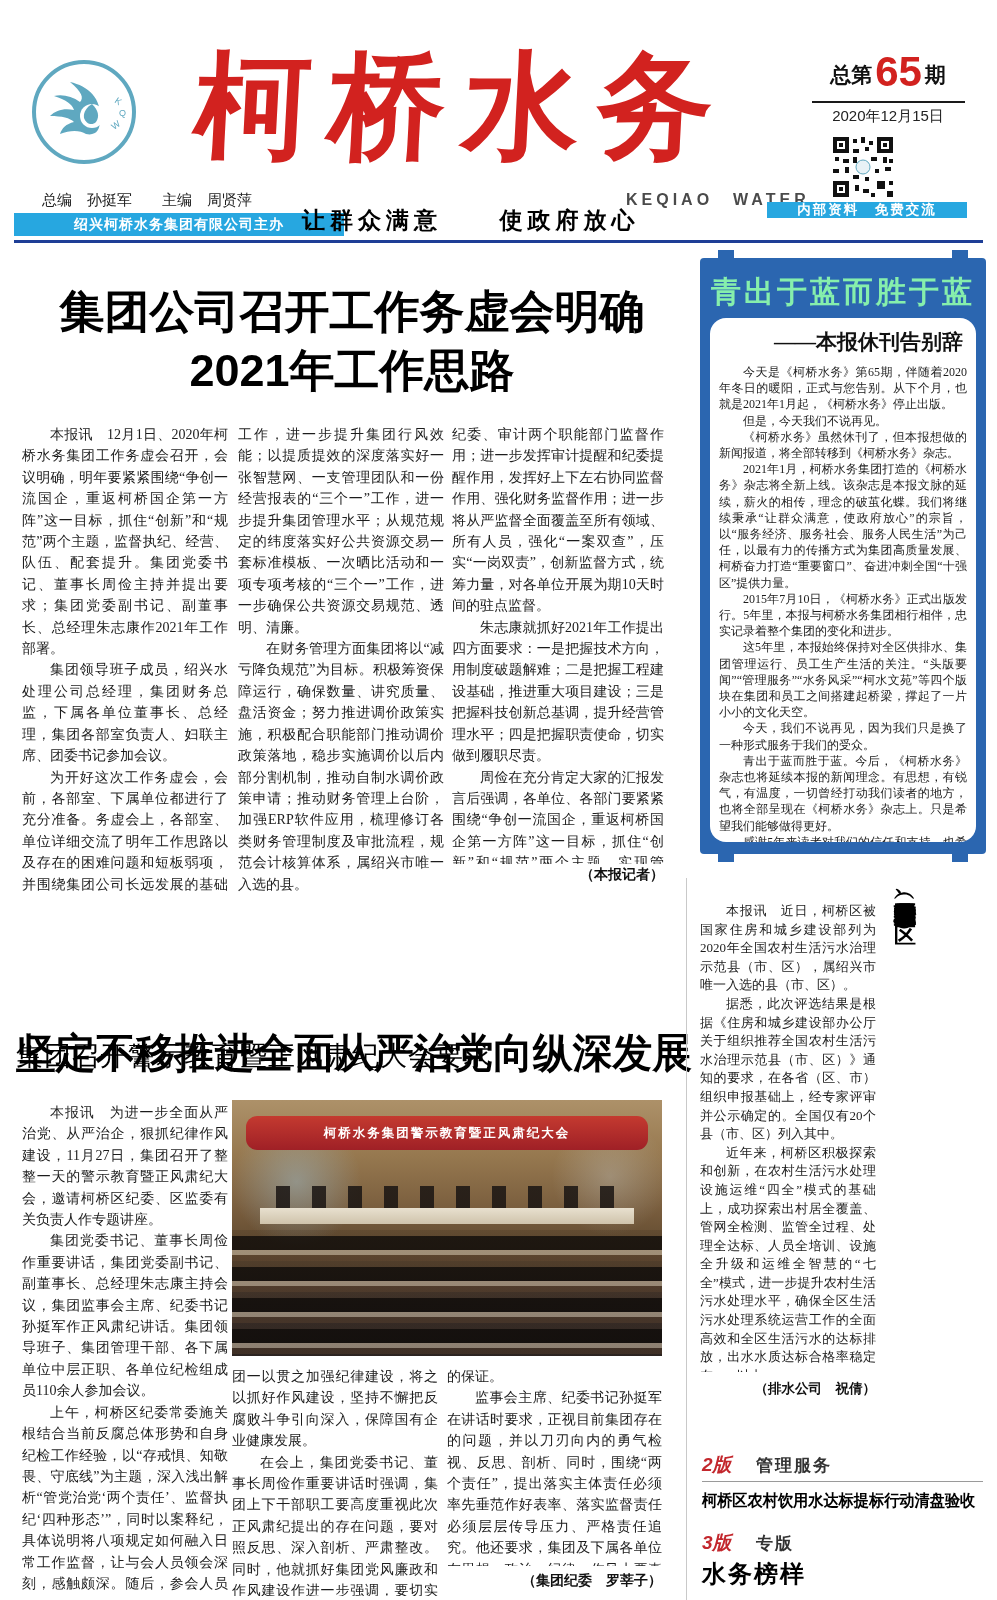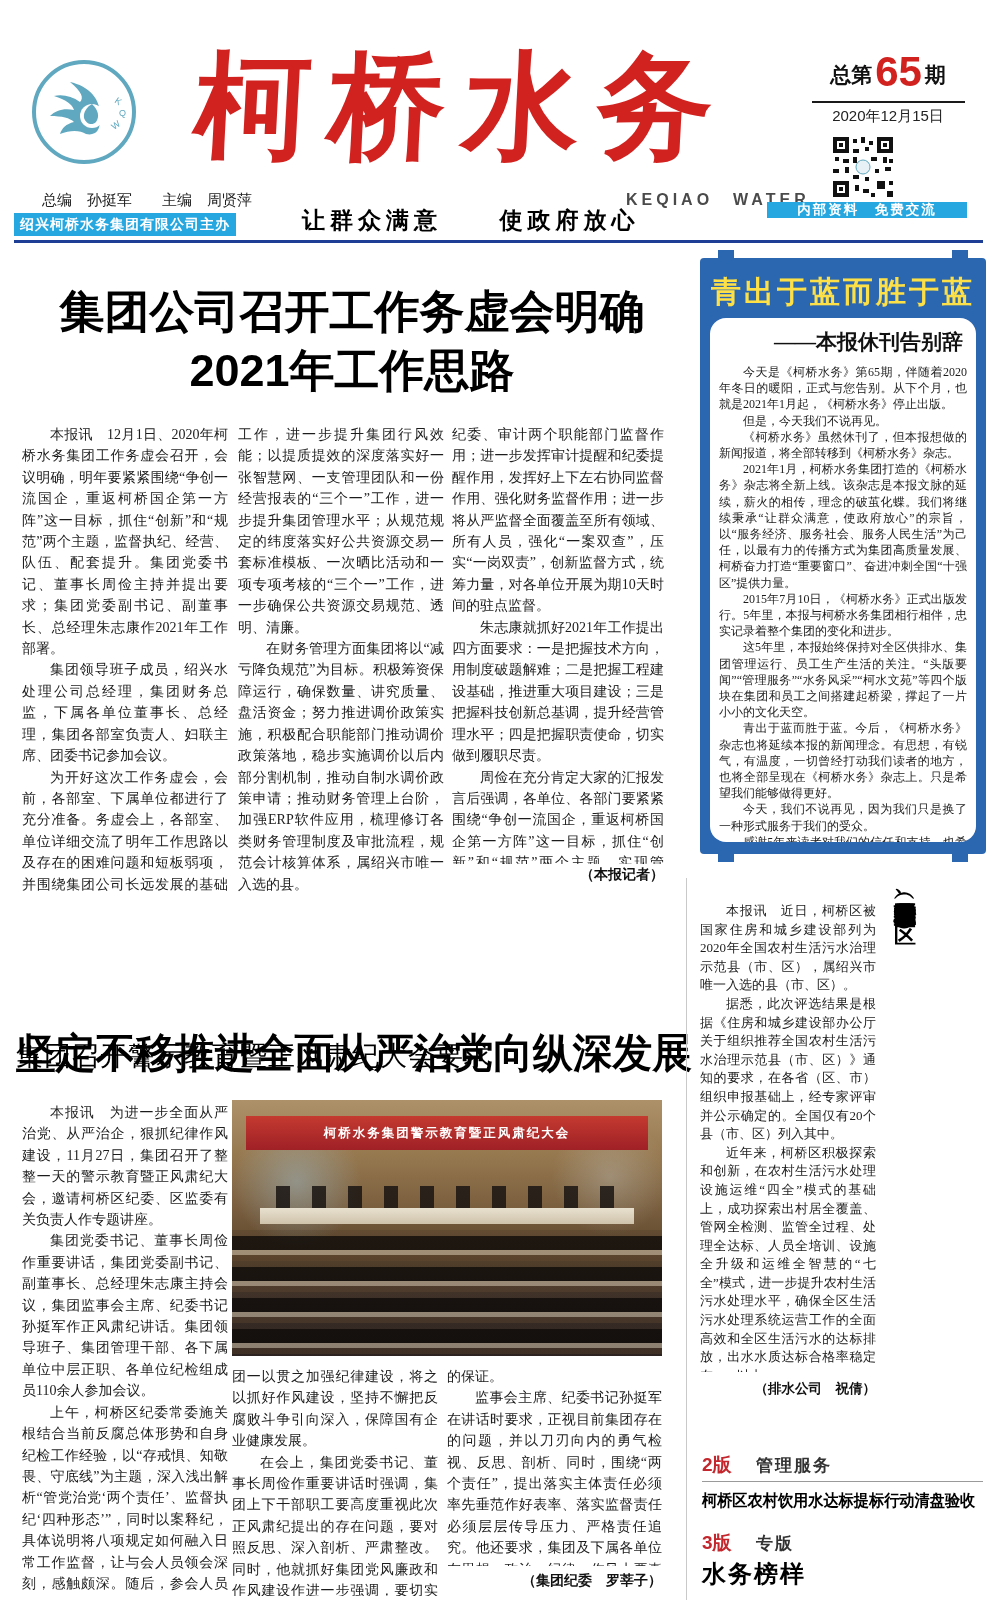--- a/index.html
+++ b/index.html
@@ -15,21 +15,21 @@
   .title-en{left:626px;top:190px;font-size:16px;font-weight:600;letter-spacing:4px;color:#4a4a4a;}
   .editors{left:42px;top:191px;font-size:15px;color:#222;font-family:"Liberation Serif","DejaVu Serif",serif;}
   .issue-row{left:800px;top:48px;width:176px;text-align:center;white-space:nowrap;}
   .issue-row .ip{font-size:21px;font-weight:700;vertical-align:baseline;}
   .issue-row .inum{font-size:42px;font-weight:700;color:#d2221f;padding:0 3px;vertical-align:-4px;}
   .issue-rule{left:812px;top:101px;width:153px;height:2px;background:#1a1a1a;}
   .date-line{left:800px;top:107px;width:176px;text-align:center;font-size:15px;color:#222;}
   .qr{left:831px;top:135px;width:64px;height:64px;}
   .cyanbar{background:#27a7e0;color:#fff;font-weight:700;display:flex;align-items:center;justify-content:center;}
   .internal-bar{left:767px;top:202px;width:200px;height:16px;font-size:13.5px;letter-spacing:2px;}
-  .publisher-bar{left:14px;top:213px;width:222px;height:23px;font-size:14px;letter-spacing:1px;}
+  .publisher-bar{left:14px;top:213px;width:330px;height:23px;font-size:14px;letter-spacing:1px;}
   .slogan{left:302px;top:205px;white-space:nowrap;font-size:23px;font-weight:800;letter-spacing:5px;color:#000;}
   .slogan span+span{margin-left:46px;}
   .header-rule{left:14px;top:240px;width:969px;height:3px;background:#1e3e96;}
 
   
   .lead-h{left:14px;top:282px;width:676px;text-align:center;font-size:45px;line-height:59px;font-weight:800;color:#000;}
   .bodycol{font-family:"Liberation Serif","DejaVu Serif",serif;font-size:14px;line-height:21.4px;
     text-align:justify;color:#1c1c1c;overflow:hidden;}
   .bodycol p{margin:0;text-indent:2em;}
   .cont p:first-child{text-indent:0;}
@@ -37,21 +37,21 @@
   .lead-c2{left:238px;top:424px;width:206px;height:468px;}
   .lead-c3{left:452px;top:424px;width:212px;height:440px;}
   .lead-byline{left:452px;top:866px;width:212px;text-align:right;font-family:"Liberation Serif",serif;
     font-weight:700;font-size:14px;}
 
   
   .fw-box{left:700px;top:258px;width:286px;height:596px;background:#2b66b0;border-radius:4px;}
   .fw-tab{position:absolute;width:16px;height:10px;background:#2b66b0;}
   .fw-tab.tl{left:18px;top:-8px;} .fw-tab.tr{right:18px;top:-8px;}
   .fw-tab.bl{left:18px;bottom:-8px;} .fw-tab.br{right:18px;bottom:-8px;}
-  .fw-title{position:absolute;left:0;right:0;top:14px;text-align:center;color:#fde047;font-size:30px;
+  .fw-title{position:absolute;left:0;right:0;top:14px;text-align:center;color:#86efac;font-size:30px;
     font-weight:800;letter-spacing:3px;}
   .fw-inner{position:absolute;left:10px;right:10px;top:60px;bottom:12px;background:#fff;border-radius:16px;
     padding:8px 9px;overflow:hidden;}
   .fw-sub{font-family:"Liberation Serif","DejaVu Serif",serif;font-weight:700;font-size:21px;
     text-align:right;margin:2px 4px 8px 0;color:#111;}
   .fw-body{font-family:"Liberation Serif","DejaVu Serif",serif;font-size:12px;line-height:16.2px;
     text-align:justify;color:#1c1c1c;}
   .fw-body p{margin:0;text-indent:2em;}
 
   
@@ -65,40 +65,40 @@
     font-weight:700;font-size:14px;}
 
   
   .photo{left:232px;top:1100px;width:430px;height:256px;overflow:hidden;
     background:
       radial-gradient(circle at 15% 32%, rgba(160,195,215,.45), transparent 16%),
       radial-gradient(circle at 88% 30%, rgba(205,215,220,.30), transparent 14%),
       linear-gradient(180deg,#ad9169 0%,#96784f 22%,#7d6140 40%,#60492f 58%,#41332a 78%,#2e2522 100%);}
   .photo-banner{position:absolute;top:16px;left:14px;right:14px;height:34px;
     background:linear-gradient(#c43a30,#9f2026);color:#fff;font-size:12.5px;font-weight:600;
-    letter-spacing:2px;display:flex;align-items:center;justify-content:center;white-space:nowrap;}
+    letter-spacing:2px;display:flex;align-items:center;justify-content:center;white-space:nowrap;border-radius:11px;}
   .head-people{position:absolute;top:86px;left:34px;right:34px;height:24px;
     background:repeating-linear-gradient(90deg, transparent 0 10px, rgba(25,20,18,.85) 10px 24px, transparent 24px 36px);}
   .head-table{position:absolute;top:108px;left:28px;right:28px;height:16px;
     background:linear-gradient(#e8e0cf,#cfc3ab);}
   .audience{position:absolute;top:130px;left:0;right:0;bottom:0;
     background:repeating-linear-gradient(180deg, rgba(30,24,20,.12) 0 6px, rgba(14,11,9,.82) 6px 20px,
       rgba(216,202,178,.55) 20px 25px, rgba(92,66,44,.35) 25px 31px);}
 
   
   .vline{left:686px;top:878px;width:1px;height:722px;background:#c9c9c9;}
   .r-art{left:700px;top:902px;width:176px;height:470px;font-size:13px;line-height:18.6px;}
   .r-byline{left:700px;top:1380px;width:176px;text-align:right;font-family:"Liberation Serif",serif;
     font-weight:700;font-size:13.5px;}
   .vhead{left:872px;top:886px;width:66px;height:522px;writing-mode:vertical-rl;font-size:22px;
     font-weight:900;letter-spacing:0;line-height:66px;color:#000;overflow:hidden;}
 
   
   .idx-label{white-space:nowrap;}
-  .idx-page{color:#c3272d;font-size:19px;font-weight:800;}
+  .idx-page{color:#c3272d;font-size:19px;font-weight:800;font-style:italic;}
   .idx-section{color:#333;font-size:17px;font-weight:800;margin-left:20px;letter-spacing:2px;}
   .idx-l1{left:702px;top:1452px;}
   .idx-rule{left:702px;top:1481px;width:281px;height:1px;background:#9a9a9a;}
   .idx-t1{left:702px;top:1490px;width:300px;font-size:16.5px;font-weight:800;white-space:nowrap;
     transform:scaleX(0.92);transform-origin:left;color:#000;}
   .idx-l2{left:702px;top:1530px;}
   .idx-t2{left:702px;top:1558px;font-size:24px;font-weight:800;letter-spacing:2px;color:#000;}
 </style>
 </head>
 <body>
@@ -206,22 +206,22 @@
     <div class="fw-title">青出于蓝而胜于蓝</div>
     <div class="fw-inner">
       <div class="fw-sub">——本报休刊告别辞</div>
       <div class="fw-body">
           <p>今天是《柯桥水务》第65期，伴随着2020年冬日的暖阳，正式与您告别。从下个月，也就是2021年1月起，《柯桥水务》停止出版。</p>
           <p>但是，今天我们不说再见。</p>
           <p>《柯桥水务》虽然休刊了，但本报想做的新闻报道，将全部转移到《柯桥水务》杂志。</p>
           <p>2021年1月，柯桥水务集团打造的《柯桥水务》杂志将全新上线。该杂志是本报文脉的延续，薪火的相传，理念的破茧化蝶。我们将继续秉承“让群众满意，使政府放心”的宗旨，以“服务经济、服务社会、服务人民生活”为己任，以最有力的传播方式为集团高质量发展、柯桥奋力打造“重要窗口”、奋进冲刺全国“十强区”提供力量。</p>
           <p>2015年7月10日，《柯桥水务》正式出版发行。5年里，本报与柯桥水务集团相行相伴，忠实记录着整个集团的变化和进步。</p>
           <p>这5年里，本报始终保持对全区供排水、集团管理运行、员工生产生活的关注。“头版要闻”“管理服务”“水务风采”“柯水文苑”等四个版块在集团和员工之间搭建起桥梁，撑起了一片小小的文化天空。</p>
+          <p>今天，我们不说再见，因为我们只是换了一种形式服务于我们的受众。</p>
           <p>青出于蓝而胜于蓝。今后，《柯桥水务》杂志也将延续本报的新闻理念。有思想，有锐气，有温度，一切曾经打动我们读者的地方，也将全部呈现在《柯桥水务》杂志上。只是希望我们能够做得更好。</p>
-          <p>今天，我们不说再见，因为我们只是换了一种形式服务于我们的受众。</p>
           <p>感谢5年来读者对我们的信任和支持，也希望你们继续关注《柯桥水务》杂志，因为那就是“我们”，而我们将一直与你们同在。</p>
         </div>
     </div>
   </div>
 
   <div class="abs a2-kicker">集团召开警示教育暨正风肃纪大会要求</div>
   <div class="abs a2-head">坚定不移推进全面从严治党向纵深发展</div>
   <div class="abs bodycol a2-c1">
       <p>本报讯　为进一步全面从严治党、从严治企，狠抓纪律作风建设，11月27日，集团召开了整整一天的警示教育暨正风肃纪大会，邀请柯桥区纪委、区监委有关负责人作专题讲座。</p>
       <p>集团党委书记、董事长周俭作重要讲话，集团党委副书记、副董事长、总经理朱志康主持会议，集团监事会主席、纪委书记孙挺军作正风肃纪讲话。集团领导班子、集团管理干部、各下属单位中层正职、各单位纪检组成员110余人参加会议。</p>

